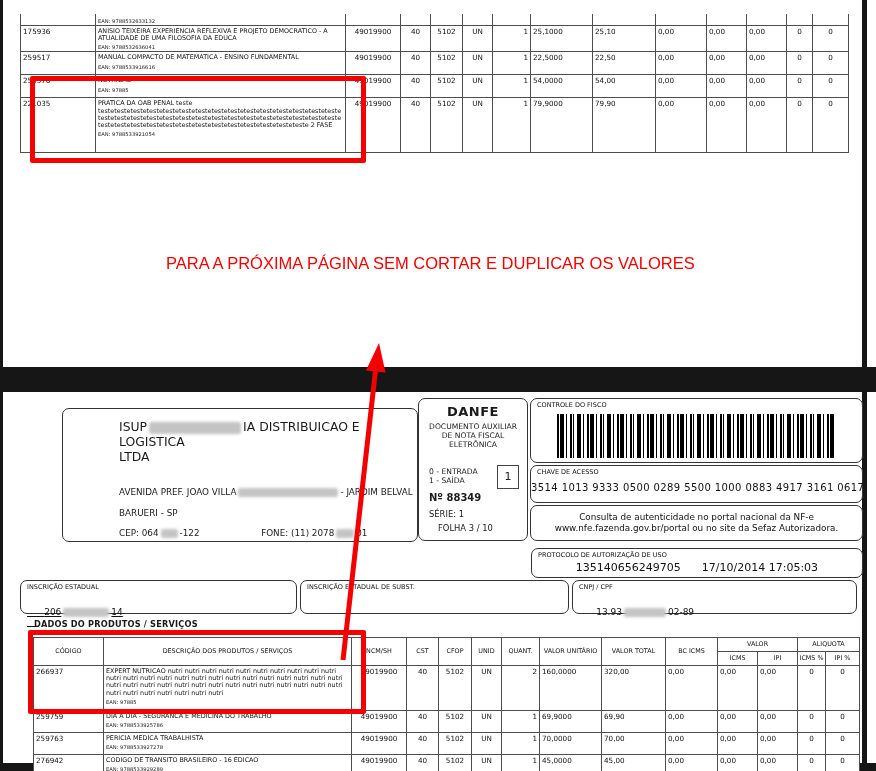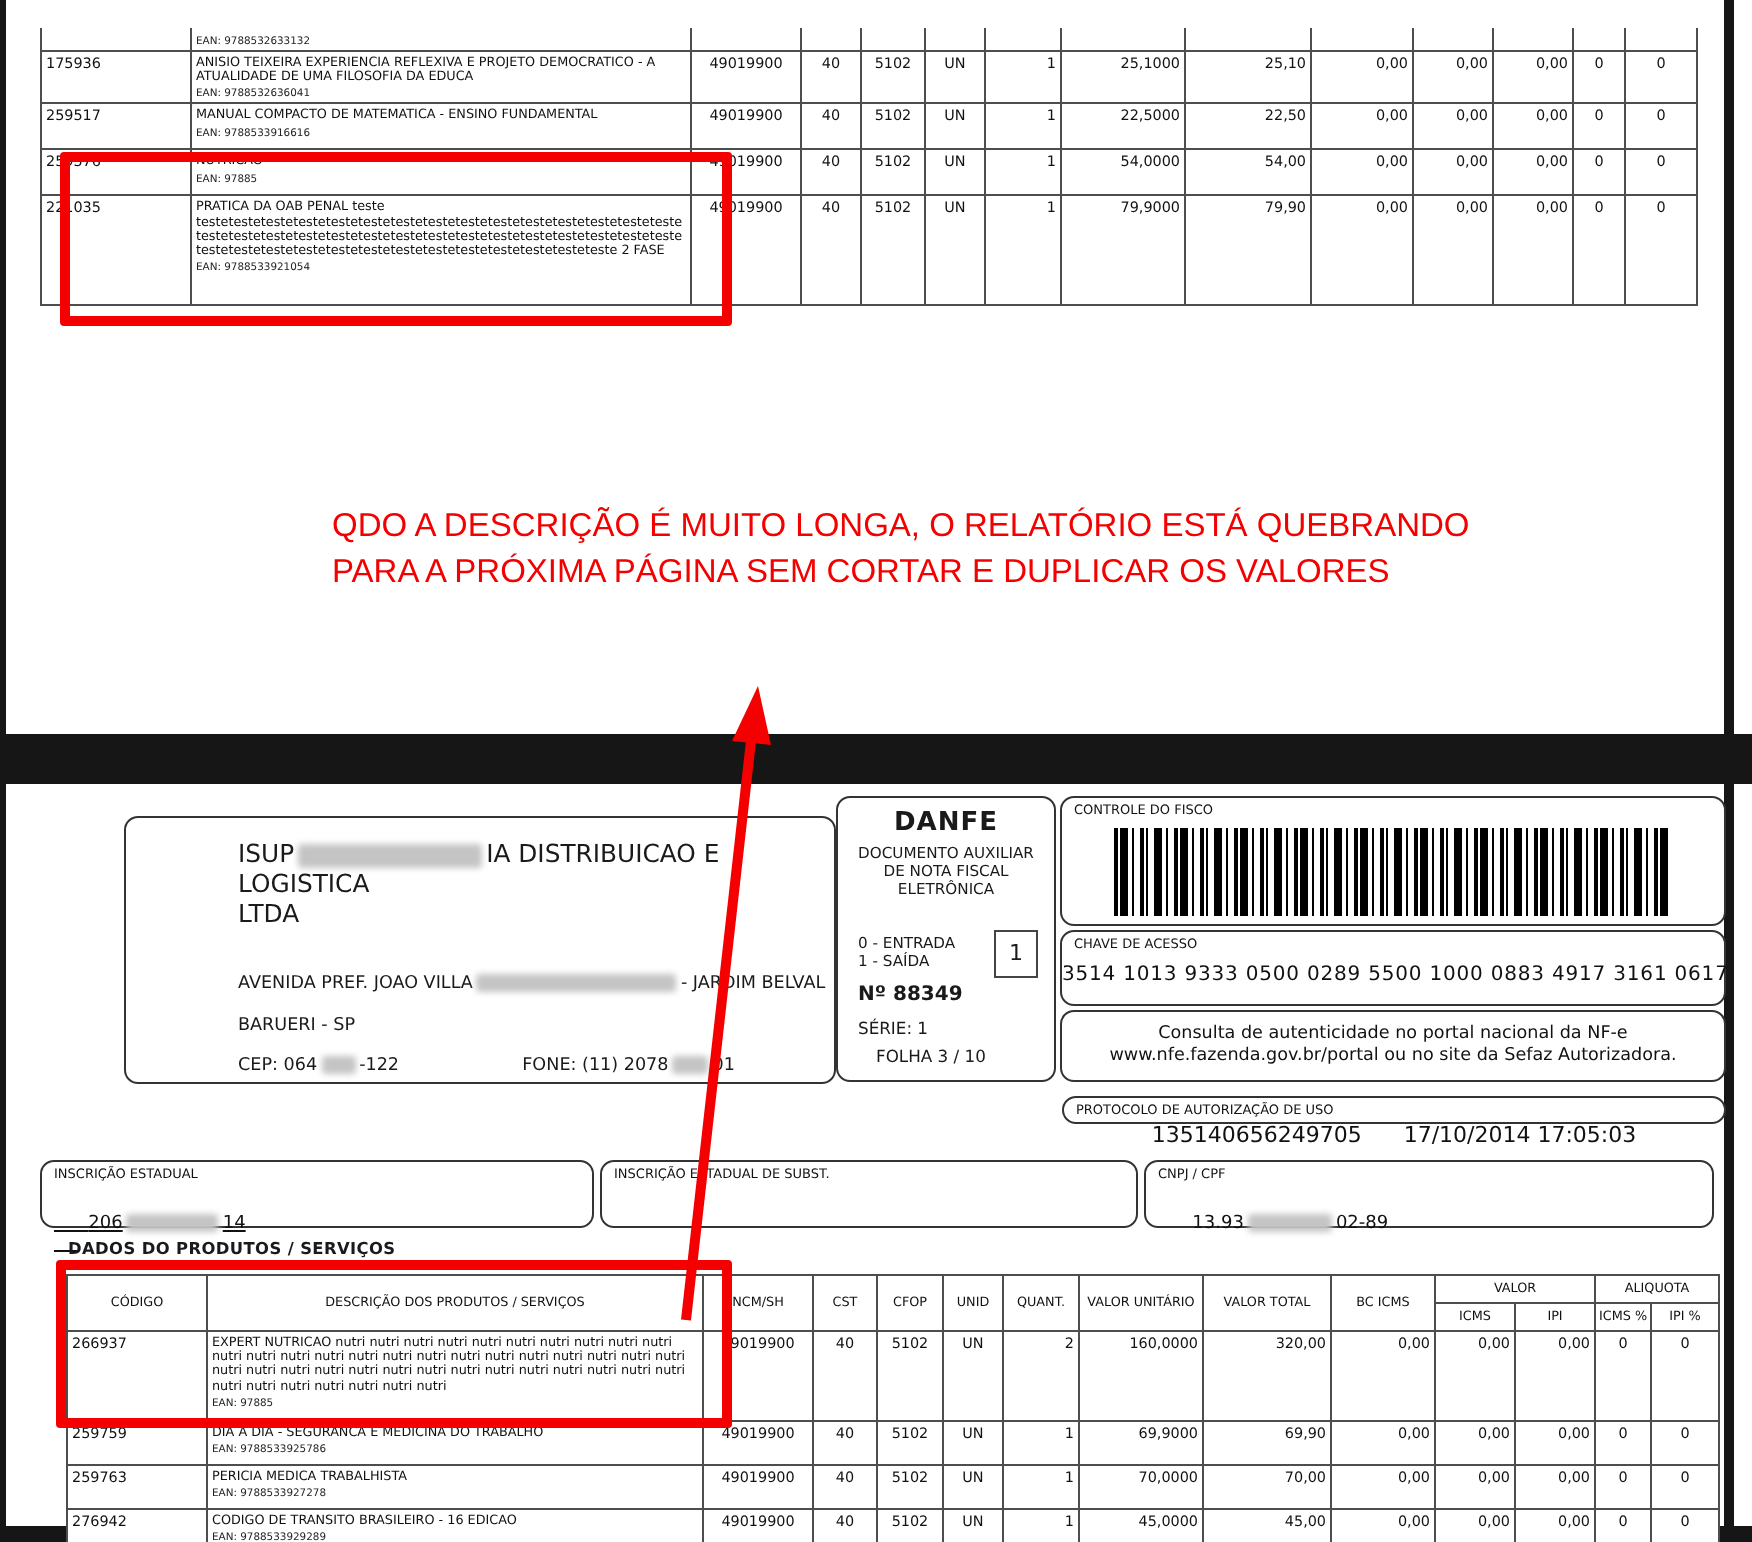--- a/index.html
+++ b/index.html
@@ -10,21 +10,21 @@
   
   table.doc{border-collapse:collapse;table-layout:fixed;position:absolute;background:#fff;}
   table.doc td{border:1px solid #4d4d4d;vertical-align:top;padding:2px 2px 1px 2px;overflow:hidden;
                font-size:7.2px;line-height:8px;color:#111;}
   table.doc tr.partial td{border-top:none;}
   td.code{padding-left:6px;}
   td.desc{padding-left:3px;}
   .desc-txt{font-size:6.4px;line-height:7.2px;overflow-wrap:anywhere;}
   .ean{font-size:5.2px;line-height:6px;color:#222;margin-top:2px;}
   td.ctr{text-align:center;}
-  td.rt{text-align:right;padding-right:5px;}
+  td.rt{padding-right:5px;}
   td.rtq{text-align:right;padding-right:9px;}
   
   table.doc td.hd{font-size:6.4px;line-height:7px;text-align:center;vertical-align:middle;padding:1px;}
   
   .rbox{position:absolute;border:1.5px solid #333;border-radius:7px;background:#fff;box-sizing:border-box;}
   .lbl{position:absolute;left:6px;top:2px;font-size:6.5px;color:#111;white-space:nowrap;}
   .val{position:absolute;left:6px;font-size:9px;color:#111;white-space:pre;}
   .blur{display:inline-block;background:#c4c4c4;filter:blur(1.6px);border-radius:2px;
         height:10px;vertical-align:middle;margin:0 2px;}
   
@@ -221,21 +221,21 @@
     <div class="lbl">CHAVE DE ACESSO</div>
     <div class="chave-val">3514 1013 9333 0500 0289 5500 1000 0883 4917 3161 0617</div>
   </div>
   <div class="rbox" style="left:530px;top:505px;width:333px;height:36px;">
     <div class="consulta">
       <span>Consulta de autenticidade no portal nacional da NF-e</span><br>
       <span>www.nfe.fazenda.gov.br/portal ou no site da Sefaz Autorizadora.</span>
     </div>
   </div>
 
-  <div class="rbox" style="left:531px;top:548px;width:332px;height:14px;">
+  <div class="rbox" style="left:531px;top:548px;width:332px;height:30px;">
     <div class="lbl">PROTOCOLO DE AUTORIZAÇÃO DE USO</div>
     <div class="proto-val">135140656249705      17/10/2014 17:05:03</div>
   </div>
 
   <div class="rbox" style="left:20px;top:580px;width:277px;height:34px;">
     <div class="lbl">INSCRIÇÃO ESTADUAL</div>
     <div class="val" style="top:16px;text-decoration:underline;">
       <span>206</span><span class="blur" style="width:46px;height:9px;"></span><span>14</span>
     </div>
   </div>
@@ -365,21 +365,20 @@
       <td class="ctr">0</td>
       <td class="ctr">0</td>
     </tr>
   </tbody>
     </table>
 
   <div class="red-rect" style="left:30px;top:76px;width:326px;height:77px;"></div>
   <div class="red-rect" style="left:28px;top:630px;width:328px;height:74px;"></div>
 
   <div class="note">
-    <div>QDO A DESCRIÇÃO É MUITO LONGA, O RELATÓRIO ESTÁ QUEBRANDO</div>
     <div>PARA A PRÓXIMA PÁGINA SEM CORTAR E DUPLICAR OS VALORES</div>
   </div>
 
   <svg id="arrow" width="876" height="771" viewBox="0 0 876 771">
     <line x1="343" y1="660" x2="376" y2="366" stroke="#f40000" stroke-width="5"></line>
     <polygon points="379,343 385.5,372.5 366,370.5" fill="#f40000"></polygon>
   </svg>
 
 </div>
 

